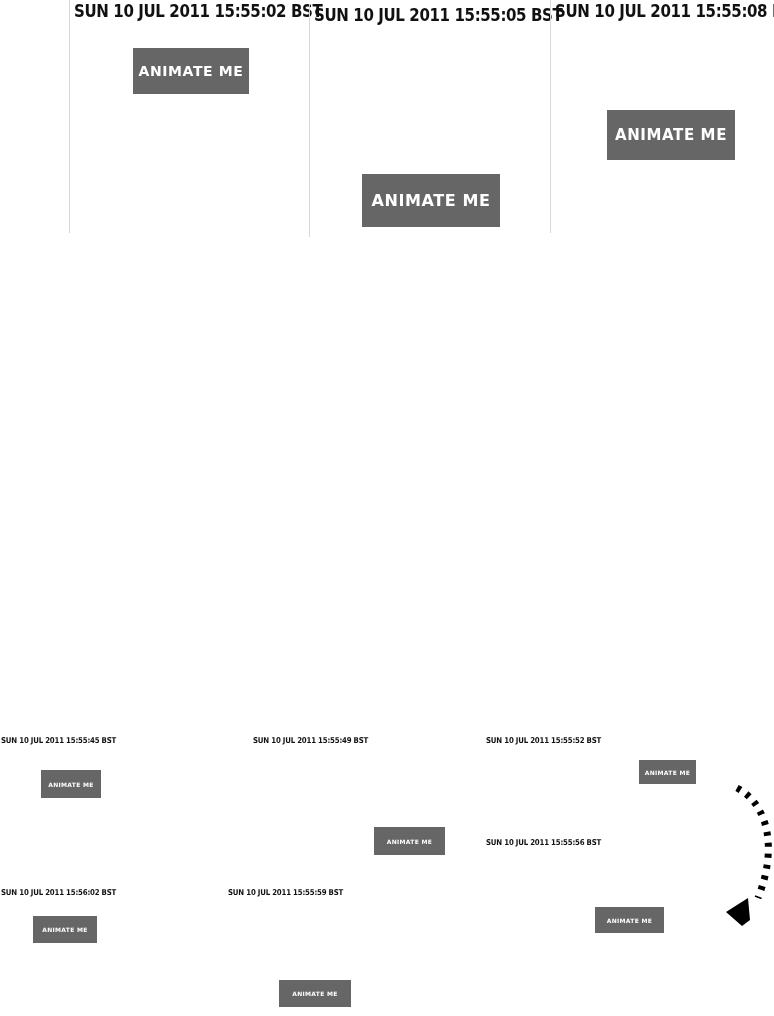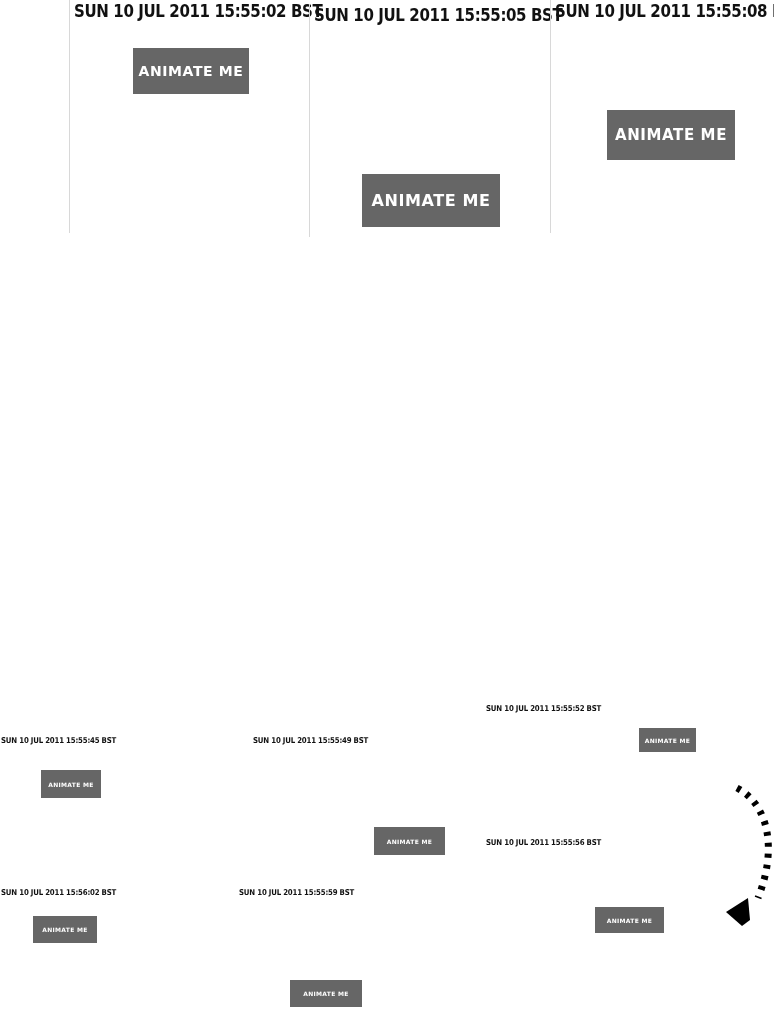--- a/index.html
+++ b/index.html
@@ -127,29 +127,29 @@
 
   <div id="bottom-grid">
       <div class="panel-sm" style="left: 0px; top: 730px; width: 240px; height: 143px;">
         <div class="panel-title" style="left: 1px; top: 6px;">SUN 10 JUL 2011 15:55:45 BST</div>
         <div class="anim-box" style="left: 41px; top: 40px; width: 60px; height: 28px; background: rgb(102, 102, 102); color: rgb(255, 255, 255);">ANIMATE ME</div>
       </div>
       <div class="panel-sm" style="left: 252px; top: 730px; width: 240px; height: 143px;">
         <div class="panel-title" style="left: 1px; top: 6px;">SUN 10 JUL 2011 15:55:49 BST</div>
         <div class="anim-box" style="left: 122px; top: 97px; width: 71px; height: 28px; background: rgb(102, 102, 102); color: rgb(255, 255, 255);">ANIMATE ME</div>
       </div>
-      <div class="panel-sm" style="left: 485px; top: 698px; width: 240px; height: 143px;">
+      <div class="panel-sm" style="left: 485px; top: 730px; width: 240px; height: 143px;">
         <div class="panel-title" style="left: 1px; top: 6px;">SUN 10 JUL 2011 15:55:52 BST</div>
         <div class="anim-box" style="left: 154px; top: 30px; width: 57px; height: 24px; background: rgb(102, 102, 102); color: rgb(255, 255, 255);">ANIMATE ME</div>
       </div>
       <div class="panel-sm" style="left: 0px; top: 882px; width: 240px; height: 134px; text-decoration: underline;">
         <div class="panel-title" style="left: 1px; top: 6px;">SUN 10 JUL 2011 15:56:02 BST</div>
         <div class="anim-box" style="left: 33px; top: 34px; width: 64px; height: 27px; background: rgb(102, 102, 102); color: rgb(255, 255, 255);">ANIMATE ME</div>
       </div>
-      <div class="panel-sm" style="left: 238px; top: 882px; width: 240px; height: 134px;">
+      <div class="panel-sm" style="left: 227px; top: 882px; width: 240px; height: 134px;">
         <div class="panel-title" style="left: 1px; top: 6px;">SUN 10 JUL 2011 15:55:59 BST</div>
         <div class="anim-box" style="left: 52px; top: 98px; width: 72px; height: 27px; background: rgb(102, 102, 102); color: rgb(255, 255, 255);">ANIMATE ME</div>
       </div>
       <div class="panel-sm" style="left: 485px; top: 832px; width: 240px; height: 134px;">
         <div class="panel-title" style="left: 1px; top: 6px;">SUN 10 JUL 2011 15:55:56 BST</div>
         <div class="anim-box" style="left: 110px; top: 75px; width: 69px; height: 26px; background: rgb(102, 102, 102); color: rgb(255, 255, 255);">ANIMATE ME</div>
       </div>
     </div>
 
   <div class="arrow-layer">

